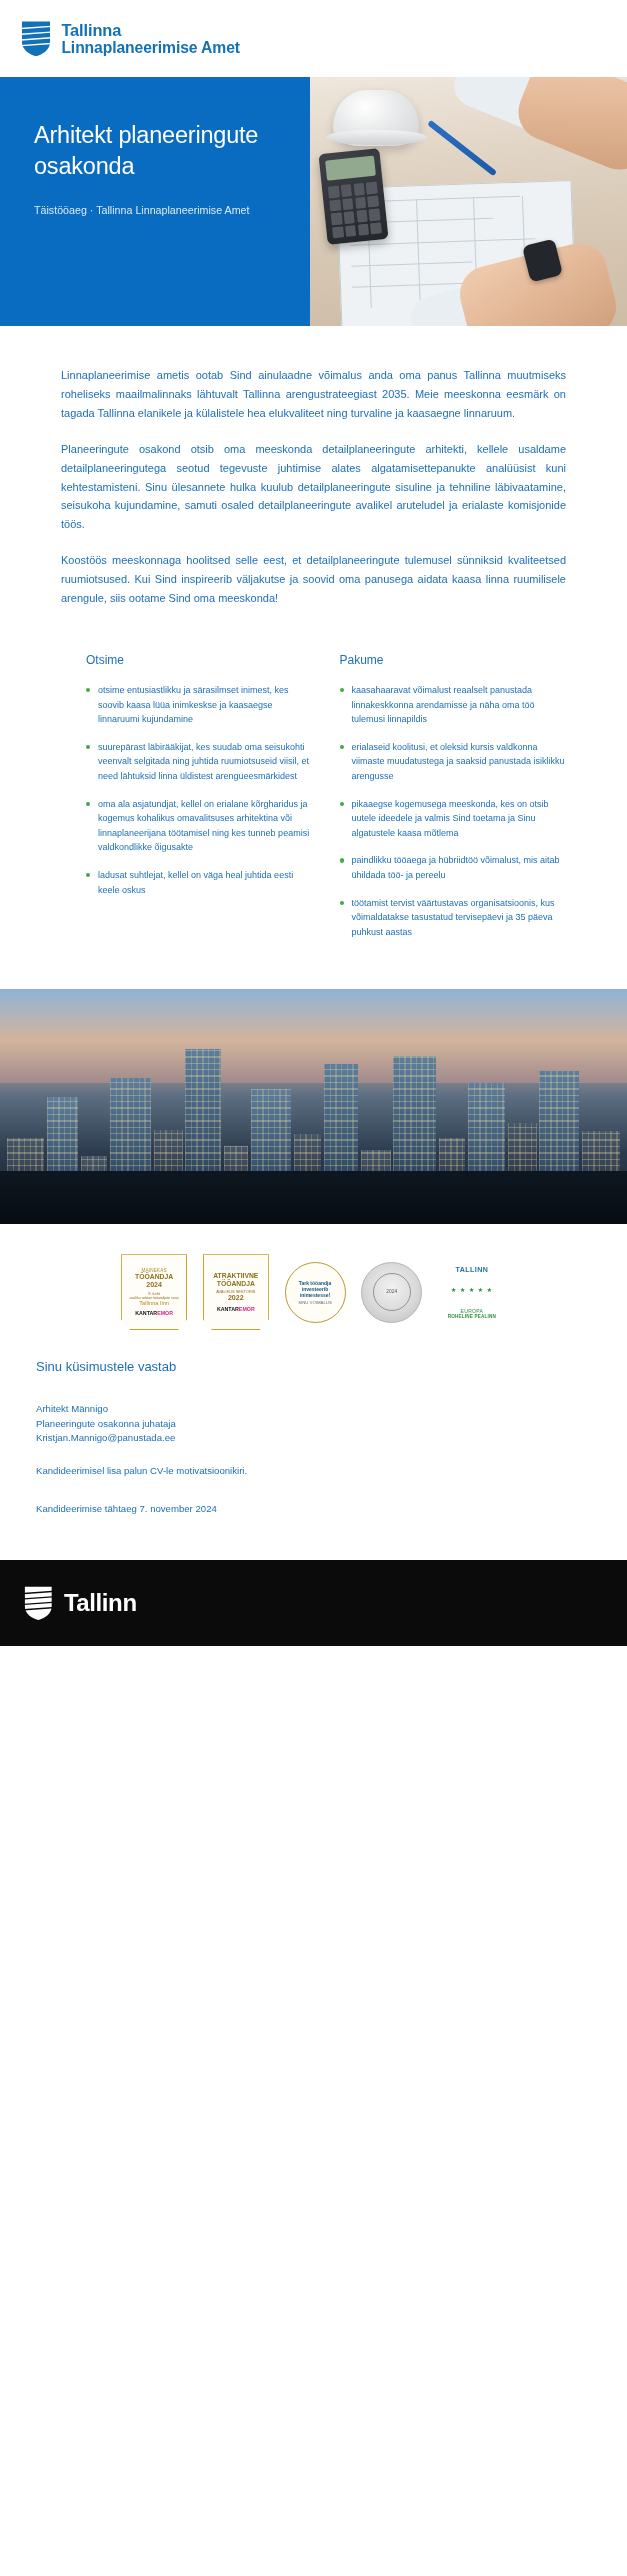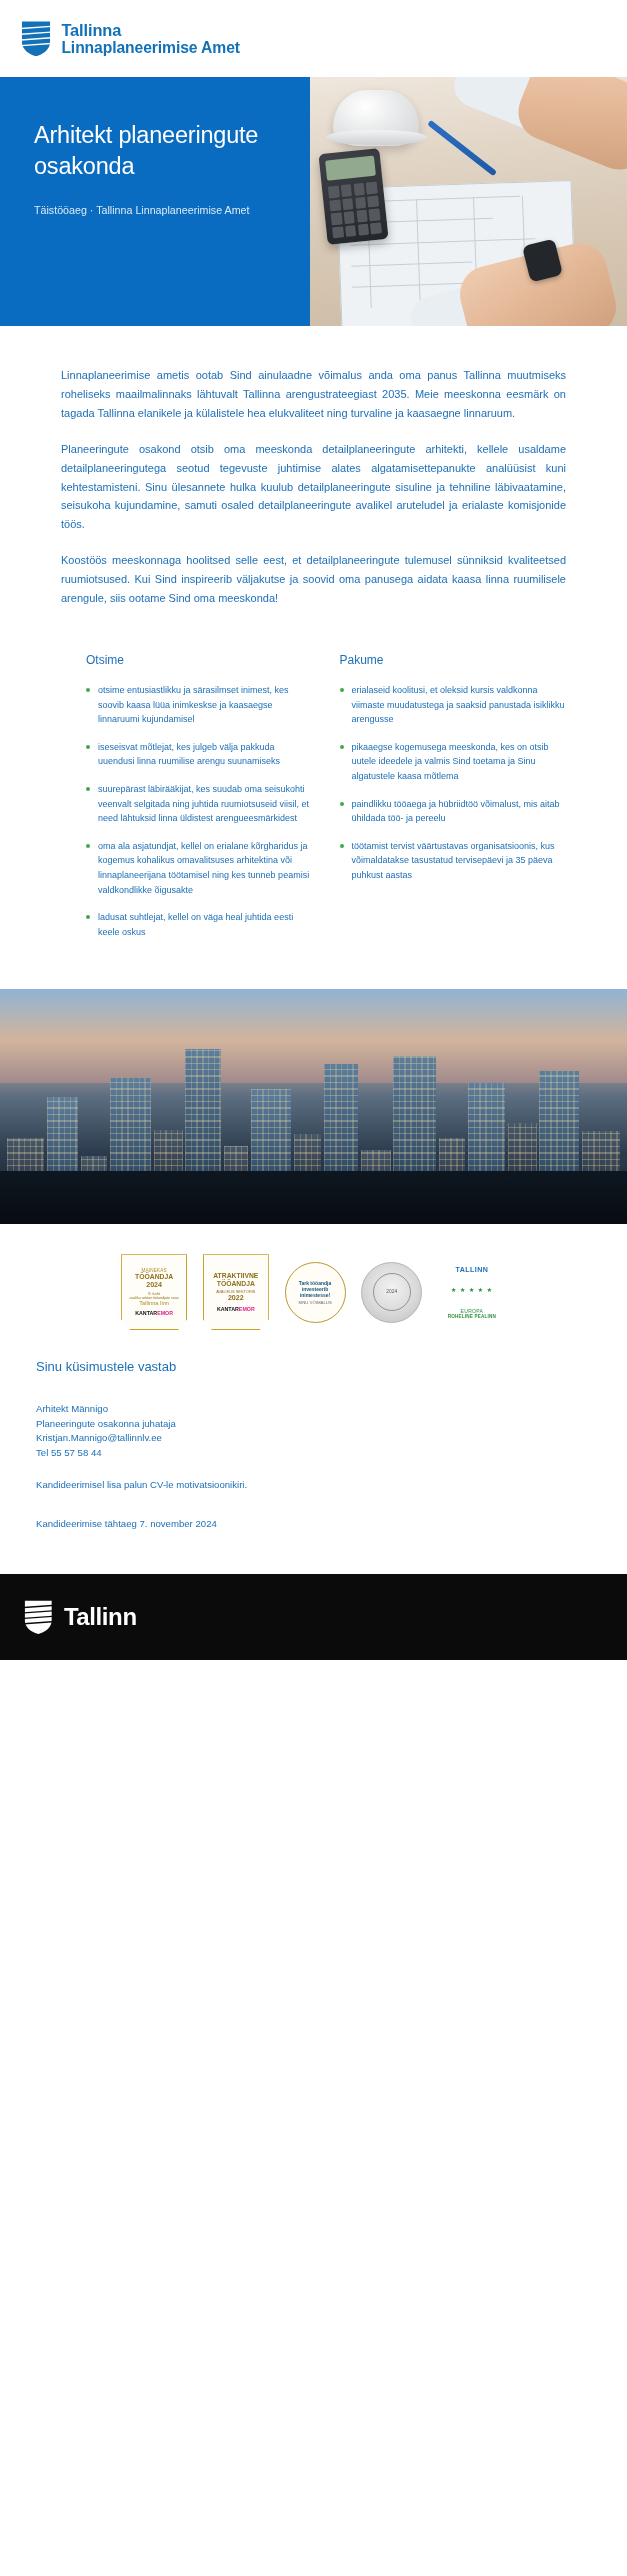--- a/index.html
+++ b/index.html
@@ -367,30 +367,30 @@
   <div class="content">
     <p class="body">Linnaplaneerimise ametis ootab Sind ainulaadne võimalus anda oma panus Tallinna muutmiseks roheliseks maailmalinnaks lähtuvalt Tallinna arengustrateegiast 2035. Meie meeskonna eesmärk on tagada Tallinna elanikele ja külalistele hea elukvaliteet ning turvaline ja kaasaegne linnaruum.</p>
     <p class="body">Planeeringute osakond otsib oma meeskonda detailplaneeringute arhitekti, kellele usaldame detailplaneeringutega seotud tegevuste juhtimise alates algatamisettepanukte analüüsist kuni kehtestamisteni. Sinu ülesannete hulka kuulub detailplaneeringute sisuline ja tehniline läbivaatamine, seisukoha kujundamine, samuti osaled detailplaneeringute avalikel aruteludel ja erialaste komisjonide töös.</p>
     <p class="body">Koostöös meeskonnaga hoolitsed selle eest, et detailplaneeringute tulemusel sünniksid kvaliteetsed ruumiotsused. Kui Sind inspireerib väljakutse ja soovid oma panusega aidata kaasa linna ruumilisele arengule, siis ootame Sind oma meeskonda!</p>
   </div>
 
   <div class="cols">
     <div class="col">
       <h3>Otsime</h3>
       <ul>
-        <li>otsime entusiastlikku ja särasilmset inimest, kes soovib kaasa lüüa inimkeskse ja kaasaegse linnaruumi kujundamisel</li>
-        <li>iseseisvat mõtlejat, kes julgeb välja pakkuda uuendusi linna ruumilise arengu suunamiseks</li>
+        <li>otsime entusiastlikku ja särasilmset inimest, kes soovib kaasa lüüa inimkeskse ja kaasaegse linnaruumi kujundamine</li>
         <li>suurepärast läbirääkijat, kes suudab oma seisukohti veenvalt selgitada ning juhtida ruumiotsuseid viisil, et need lähtuksid linna üldistest arengueesmärkidest</li>
         <li>oma ala asjatundjat, kellel on erialane kõrgharidus ja kogemus kohalikus omavalitsuses arhitektina või linnaplaneerijana töötamisel ning kes tunneb peamisi valdkondlikke õigusakte</li>
         <li>ladusat suhtlejat, kellel on väga heal juhtida eesti keele oskus</li>
       </ul>
     </div>
     <div class="col">
       <h3>Pakume</h3>
       <ul>
+        <li>kaasahaaravat võimalust reaalselt panustada linnakeskkonna arendamisse ja näha oma töö tulemusi linnapildis</li>
         <li>erialaseid koolitusi, et oleksid kursis valdkonna viimaste muudatustega ja saaksid panustada isiklikku arengusse</li>
         <li>pikaaegse kogemusega meeskonda, kes on otsib uutele ideedele ja valmis Sind toetama ja Sinu algatustele kaasa mõtlema</li>
         <li>paindlikku tööaega ja hübriidtöö võimalust, mis aitab ühildada töö- ja pereelu</li>
         <li>töötamist tervist väärtustavas organisatsioonis, kus võimaldatakse tasustatud tervisepäevi ja 35 päeva puhkust aastas</li>
       </ul>
     </div>
   </div>
 
   <div class="cityband">
     <div class="sky-glow"></div>
@@ -461,22 +461,21 @@
         <div class="e3">ROHELINE PEALINN</div>
       </div>
     </div>
 
   </div>
 
   <div class="contact">
     <h2>Sinu küsimustele vastab</h2>
     <div class="line">Arhitekt Männigo</div>
     <div class="line">Planeeringute osakonna juhataja</div>
-    <div class="line">Kristjan.Mannigo@tallinnlv.ee</div>
-    <div class="line">Tel 55 57 58 44</div>
+    <div class="line">Kristjan.Mannigo@panustada.ee</div>
     <div class="gap"></div>
     <div class="line">Kandideerimisel lisa palun CV-le motivatsioonikiri.</div>
     <div class="gap2"></div>
     <div class="line">Kandideerimise tähtaeg 7. november 2024</div>
   </div>
 
   <div class="footer">
     <svg class="shield-w" viewBox="0 0 42 52">
       <defs>
           <clipPath id="sh2">

